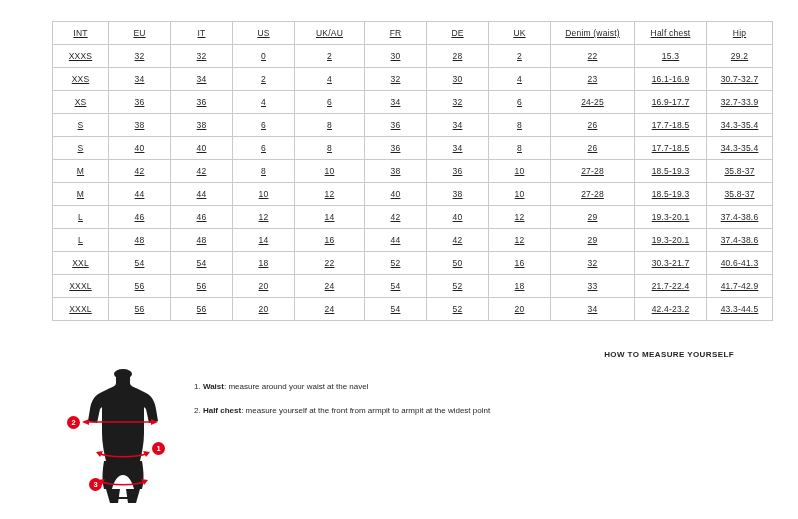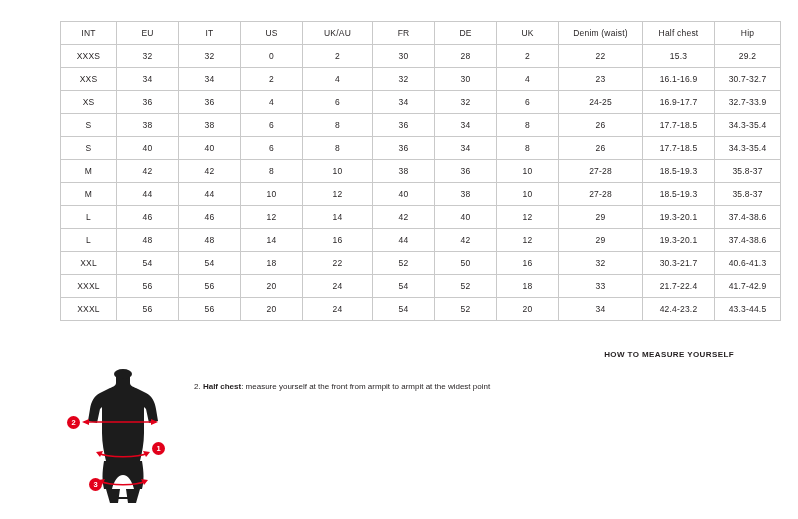--- a/index.html
+++ b/index.html
@@ -16,23 +16,24 @@
   }
   .page {
     position: relative;
     width: 798px;
     height: 519px;
   }
 
   
   .table-wrap {
     position: absolute;
-    left: 60px;
+    left: 52px;
     top: 21px;
     width: 670px;
+    text-decoration: underline;
   }
   table.size-table {
     border-collapse: collapse;
     width: 670px;
     table-layout: fixed;
   }
   table.size-table td,
   table.size-table th {
     border: 1px solid #c9c9c9;
     height: 22px;
@@ -350,20 +351,24 @@
           <polygon points="84,111 77,110 80,116" fill="#e2001a"></polygon>
         </svg>
 
         <div class="badge badge-1">1</div>
         <div class="badge badge-2">2</div>
         <div class="badge badge-3">3</div>
       </div>
 
       <div class="notes-col">
         <div class="note">
+          <span>1.</span>
+          <b>Waist</b><span>: measure around your waist at the navel</span>
+        </div>
+        <div class="note">
           <span>2.</span>
           <b>Half chest</b><span>: measure yourself at the front from armpit to armpit at the widest point</span>
         </div>
       </div>
 
     </div>
   </div>
 
 </div>
 

